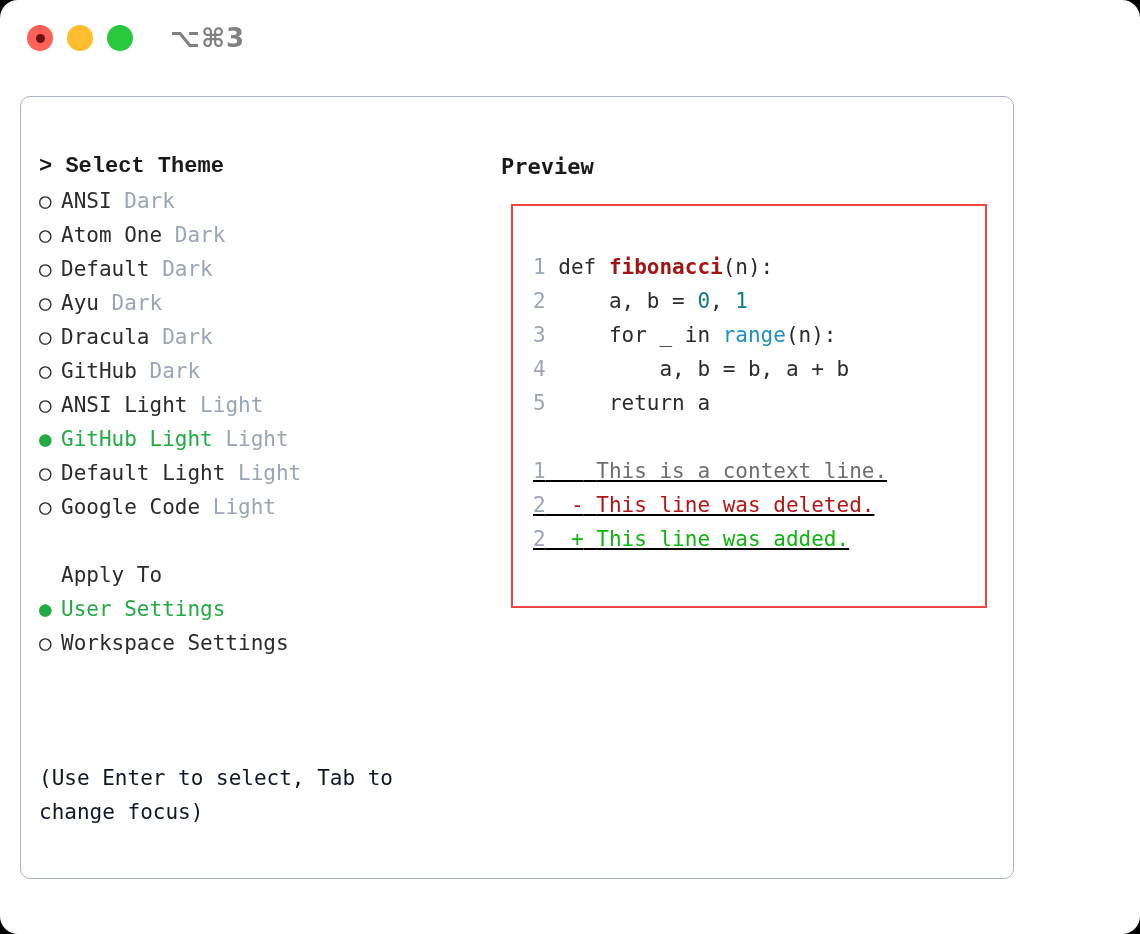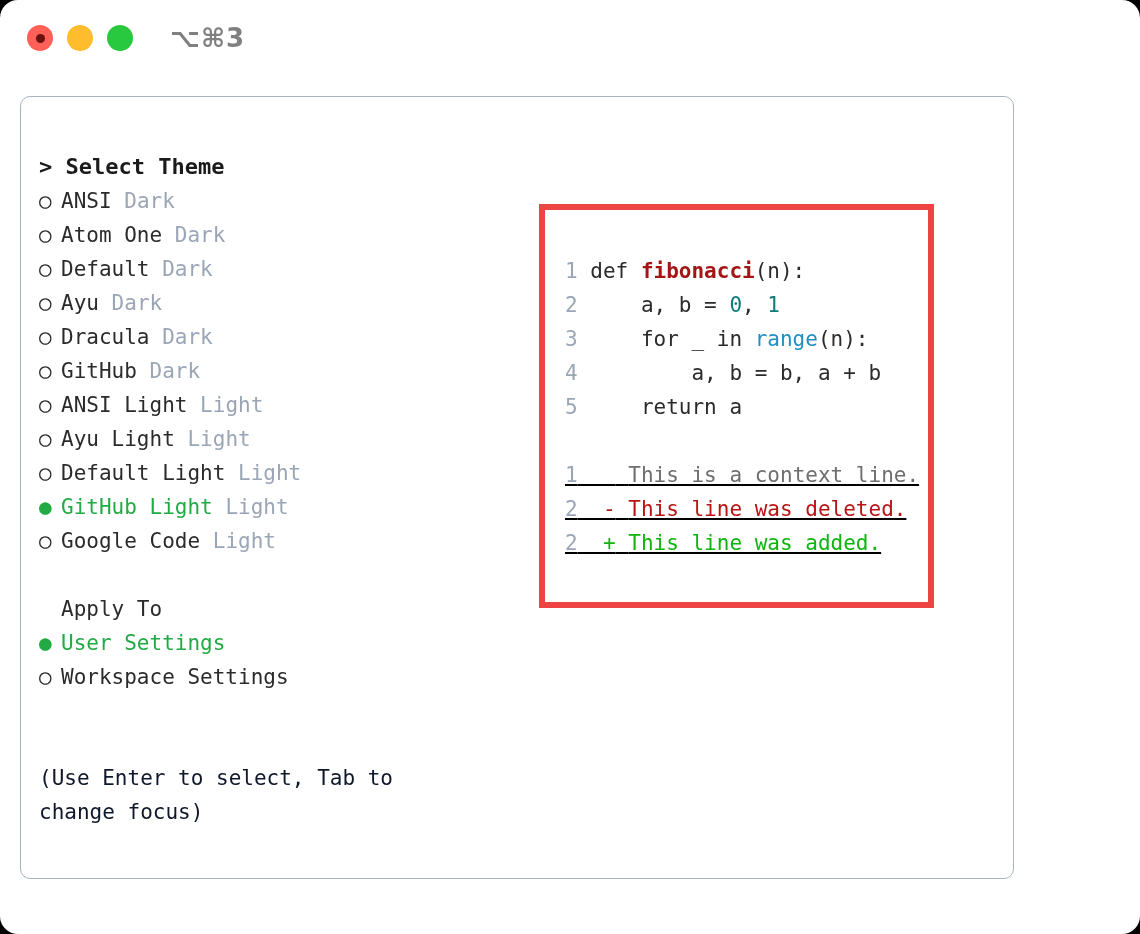--- a/index.html
+++ b/index.html
@@ -88,20 +88,21 @@
     width: 440px;
   }
 
   .section-head {
     font-size: 22px;
     font-weight: 700;
     color: #1a1a1a;
     line-height: 34px;
     white-space: pre;
     letter-spacing: 0px;
+    font-family: Liberation Mono, monospace;
   }
 
   .opt-row {
     display: block;
     line-height: 34px;
     height: 34px;
     font-size: 21px;
     white-space: pre;
     color: #2b2b2b;
   }
@@ -149,25 +150,24 @@
   }
   .preview-head {
     font-size: 22px;
     font-weight: 700;
     color: #1a1a1a;
     line-height: 34px;
   }
   .preview-box {
     position: absolute;
     left: 490px; top: 107px;
-    width: 395px;
+    width: 476px;
     height: 404px;
-    border: 6px solid #ef4444;
+    border: 2px solid #ef4444;
     background: #ffffff;
-    margin-left: 28px;
   }
   .code {
     position: absolute;
     left: 20px; top: 44px;
     font-size: 21px;
     line-height: 34px;
     white-space: pre;
     font-family: "DejaVu Sans Mono", monospace;
   }
   .ln {
@@ -210,37 +210,39 @@
       <div class="left-col">
         <div class="section-head">&gt; Select Theme</div>
         <div id="theme-list">
             <div class="opt-row"><span class="bullet bullet-off">○</span><span class="opt-label">ANSI</span><span> </span><span class="opt-tag">Dark</span></div>
             <div class="opt-row"><span class="bullet bullet-off">○</span><span class="opt-label">Atom One</span><span> </span><span class="opt-tag">Dark</span></div>
             <div class="opt-row"><span class="bullet bullet-off">○</span><span class="opt-label">Default</span><span> </span><span class="opt-tag">Dark</span></div>
             <div class="opt-row"><span class="bullet bullet-off">○</span><span class="opt-label">Ayu</span><span> </span><span class="opt-tag">Dark</span></div>
             <div class="opt-row"><span class="bullet bullet-off">○</span><span class="opt-label">Dracula</span><span> </span><span class="opt-tag">Dark</span></div>
             <div class="opt-row"><span class="bullet bullet-off">○</span><span class="opt-label">GitHub</span><span> </span><span class="opt-tag">Dark</span></div>
             <div class="opt-row"><span class="bullet bullet-off">○</span><span class="opt-label">ANSI Light</span><span> </span><span class="opt-tag">Light</span></div>
-            <div class="opt-row"><span class="bullet bullet-off">○</span><span class="opt-label">Ayu Light</span><span> </span><span class="opt-tag">Light</span></div>
+            <div class="opt-row"><span class="bullet bullet-on">●</span><span class="opt-label selected">GitHub Light</span><span> </span><span class="opt-tag">Light</span></div>
             <div class="opt-row"><span class="bullet bullet-off">○</span><span class="opt-label">Default Light</span><span> </span><span class="opt-tag">Light</span></div>
-            <div class="opt-row"><span class="bullet bullet-on">●</span><span class="opt-label selected">GitHub Light</span><span> </span><span class="opt-tag">Light</span></div>
             <div class="opt-row"><span class="bullet bullet-off">○</span><span class="opt-label">Google Code</span><span> </span><span class="opt-tag">Light</span></div>
           </div>
 
         <div class="spacer-row"></div>
 
         <div class="apply-head">Apply To</div>
         <div id="apply-list">
             <div class="opt-row"><span class="bullet bullet-on">●</span><span class="opt-label selected">User Settings</span></div>
             <div class="opt-row"><span class="bullet bullet-off">○</span><span class="opt-label">Workspace Settings</span></div>
           </div>
       </div>
 
       <div class="hint">(Use Enter to select, Tab to change focus)</div>
 
+      <div class="right-col">
+        <div class="preview-head">Preview</div>
+      </div>
 
       <div class="preview-box">
         <div class="code" id="code-block"><div><span class="ln">1</span><span> </span><span class="tok-plain">def </span><span class="tok-fn">fibonacci</span><span class="tok-plain">(n):</span></div><div><span class="ln">2</span><span> </span><span class="tok-plain">    a, b = </span><span class="tok-num">0</span><span class="tok-plain">, </span><span class="tok-num">1</span></div><div><span class="ln">3</span><span> </span><span class="tok-plain">    for _ in </span><span class="tok-call">range</span><span class="tok-plain">(n):</span></div><div><span class="ln">4</span><span> </span><span class="tok-plain">        a, b = b, a + b</span></div><div><span class="ln">5</span><span> </span><span class="tok-plain">    return a</span></div></div>
         <div class="diff" id="diff-block"><div><span class="ln">1</span><span>  </span><span class="d-ctx"> </span><span> </span><span class="d-ctx">This is a context line.</span></div><div><span class="ln">2</span><span>  </span><span class="d-del">-</span><span> </span><span class="d-del">This line was deleted.</span></div><div><span class="ln">2</span><span>  </span><span class="d-add">+</span><span> </span><span class="d-add">This line was added.</span></div></div>
       </div>
 
     </div>
   </div>
 </div>
 

